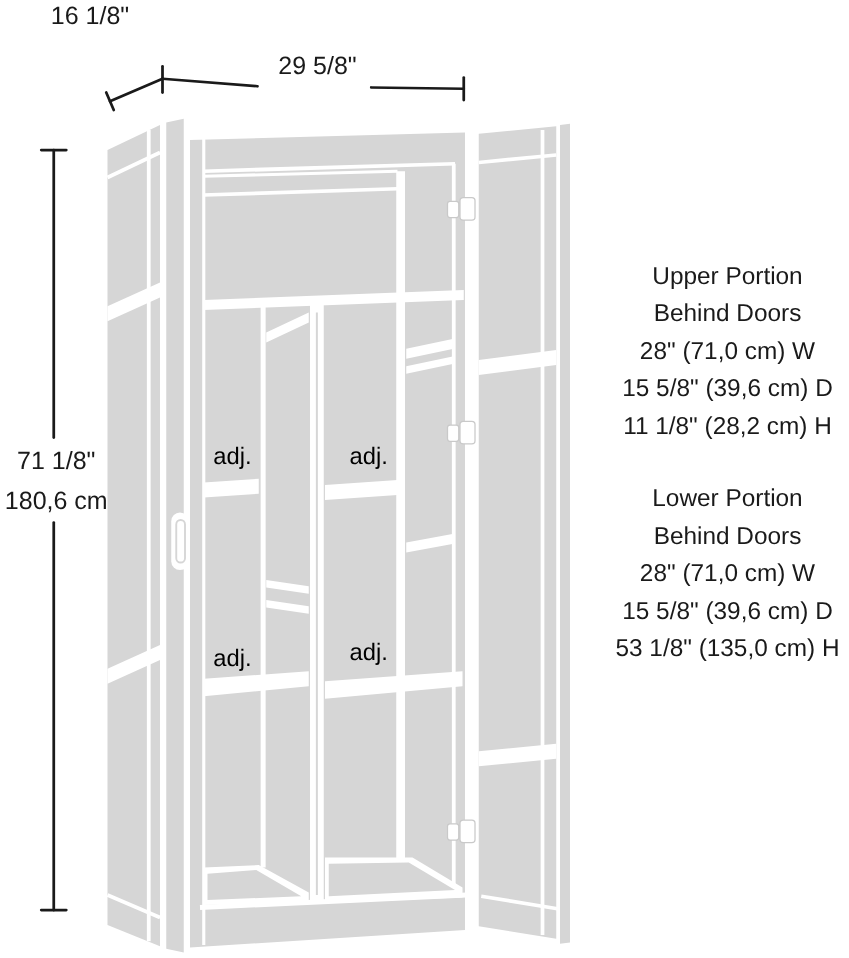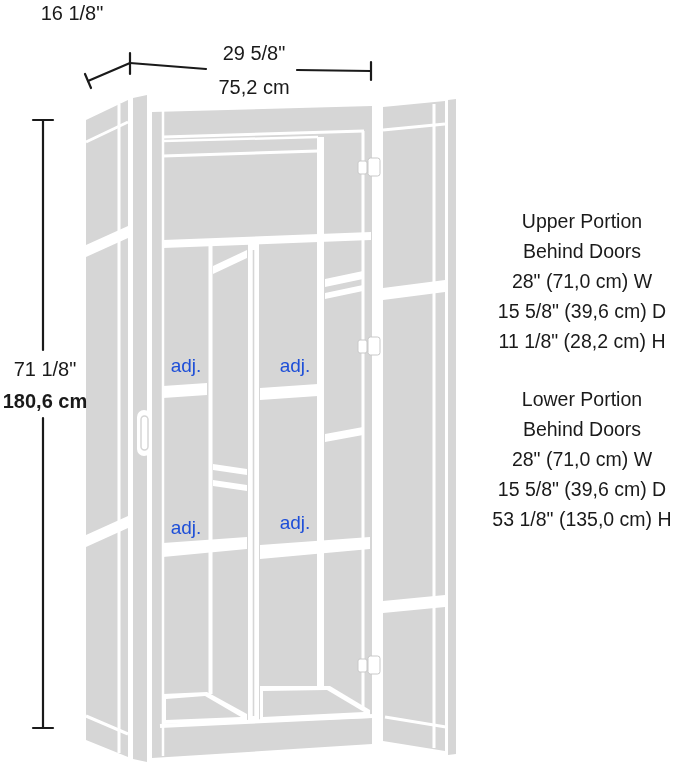--- a/index.html
+++ b/index.html
@@ -2,21 +2,21 @@
 <html><head>
 <meta charset="utf-8">
 <style>
   html,body{margin:0;padding:0;background:#fff;}
   #stage{
     position:relative;width:679px;height:766px;background:#fff;overflow:hidden;
     font-family:"Liberation Sans","DejaVu Sans",sans-serif;color:#1a1a1a;
   }
   #drawing{position:absolute;left:0;top:0;}
   .dimtext{position:absolute;font-size:20px;line-height:24px;text-align:center;white-space:nowrap;color:#1a1a1a;}
-  .adjtext{position:absolute;font-size:19px;line-height:22px;text-align:center;white-space:nowrap;color:#1d4ed8;}
+  .adjtext{position:absolute;font-size:19px;line-height:22px;text-align:center;white-space:nowrap;color:#000000;}
   .notes{position:absolute;width:212px;font-size:19.5px;line-height:30px;text-align:center;white-space:nowrap;color:#1a1a1a;}
 </style>
 </head>
 <body>
 
 <div id="stage">
 
   <svg id="drawing" width="679" height="766" viewBox="0 0 679 766" xmlns="http://www.w3.org/2000/svg">
 
     <g>
@@ -116,24 +116,23 @@
         <line x1="43" y1="120" x2="43" y2="350"></line>
         <line x1="43" y1="418" x2="43" y2="728"></line>
         <line x1="33" y1="728" x2="53" y2="728"></line>
       </g>
     </g>
   </svg>
 
   <div class="dimtext" style="left:20px;top:1px;width:104px;">16 1/8"</div>
 
   <div class="dimtext" style="left:204px;top:41px;width:100px;">29 5/8"</div>
-  <div class="dimtext" style="left:204px;top:75px;width:100px;">75,2 cm</div>
 
   <div class="dimtext" style="left:0px;top:357px;width:90px;">71 1/8"</div>
-  <div class="dimtext" style="left:0px;top:389px;width:90px;font-weight:bold;">180,6 cm</div>
+  <div class="dimtext" style="left:0px;top:389px;width:90px;">180,6 cm</div>
 
   <div class="adjtext" style="left:160px;top:355px;width:52px;">adj.</div>
   <div class="adjtext" style="left:269px;top:355px;width:52px;">adj.</div>
   <div class="adjtext" style="left:160px;top:517px;width:52px;">adj.</div>
   <div class="adjtext" style="left:269px;top:512px;width:52px;">adj.</div>
 
   <div class="notes" style="left:476px;top:206px;">
     <div>Upper Portion</div>
     <div>Behind Doors</div>
     <div>28" (71,0 cm) W</div>

